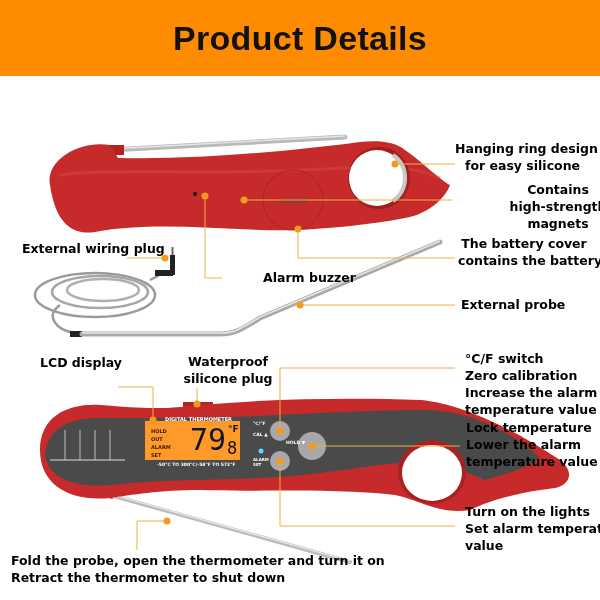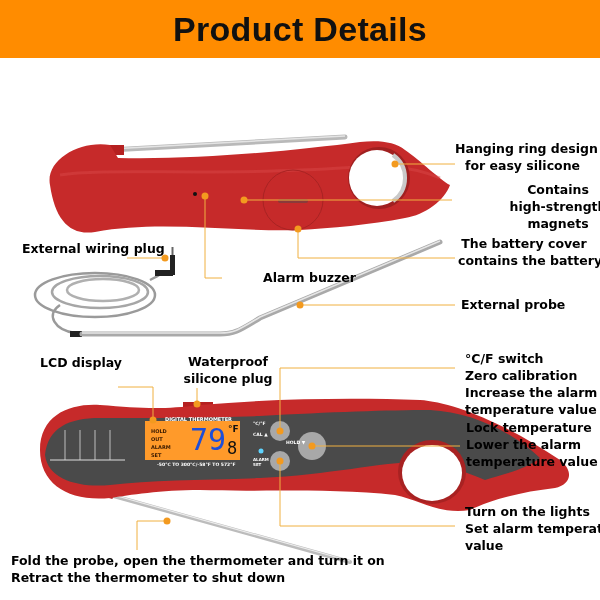--- a/index.html
+++ b/index.html
@@ -1,17 +1,17 @@
 <!DOCTYPE html>
 <html><head>
 <meta charset="utf-8">
 <style>
   html, body { margin:0; padding:0; }
   body { width:600px; height:600px; background:#ffffff; position:relative; overflow:hidden; font-family:"DejaVu Sans", sans-serif; }
-  .header { position:absolute; left:0; top:0; width:600px; height:58px; background:#ff8c00; display:flex; align-items:center; justify-content:center; }
+  .header { position:absolute; left:0; top:0; width:600px; height:76px; background:#ff8c00; display:flex; align-items:center; justify-content:center; }
   .header h1 { margin:0; font-family:"Liberation Sans", sans-serif; font-weight:bold; font-size:34px; color:#111; letter-spacing:0.3px; }
   .label { position:absolute; font-family:"DejaVu Sans", sans-serif; font-weight:bold; font-size:12.5px; color:#000000; line-height:17px; white-space:nowrap; }
   .label.center { text-align:center; }
   svg.art { position:absolute; left:0; top:0; }
   .lcd-text { position:absolute; font-family:"DejaVu Sans", sans-serif; font-weight:bold; }
 </style>
 </head>
 <body>
 
 <div class="header">
@@ -127,21 +127,21 @@
   </g>
 </svg>
 
 <div class="lcd-text" style="left:165px;top:416px;font-size:5px;color:#fff;">DIGITAL THERMOMETER</div>
 <div class="lcd-text" style="left:151px;top:427px;font-size:5px;line-height:8px;color:#3a1a00;">
   <div>HOLD</div>
   <div>OUT</div>
   <div>ALARM</div>
   <div>SET</div>
 </div>
-<div class="lcd-text" style="left:190px;top:423px;font-size:30px;line-height:34px;color:#1d4ed8;font-weight:normal;font-family:'DejaVu Sans Mono',monospace;">79</div>
+<div class="lcd-text" style="left:190px;top:423px;font-size:30px;line-height:34px;color:#0f172a;font-weight:normal;font-family:'DejaVu Sans Mono',monospace;">79</div>
 <div class="lcd-text" style="left:227px;top:438px;font-size:17px;line-height:20px;color:#111;font-weight:normal;font-family:'DejaVu Sans Mono',monospace;">8</div>
 <div class="lcd-text" style="left:228px;top:424px;font-size:9px;color:#111;">°F</div>
 <div class="lcd-text" style="left:157px;top:462px;font-size:4.5px;color:#fff;">-50°C TO 300°C/-58°F TO 572°F</div>
 <div class="lcd-text" style="left:253px;top:421px;font-size:4.5px;color:#fff;">°C/°F</div>
 <div class="lcd-text" style="left:253px;top:432px;font-size:4.5px;color:#fff;">CAL ▲</div>
 <div class="lcd-text" style="left:286px;top:440px;font-size:4.5px;color:#fff;">HOLD ▼</div>
 <div class="lcd-text" style="left:253px;top:457px;font-size:4px;width:18px;color:#fff;">ALARM SET</div>
 
 <div class="label center" style="left:455px;top:140px;width:135px;">
   <div>Hanging ring design</div>

